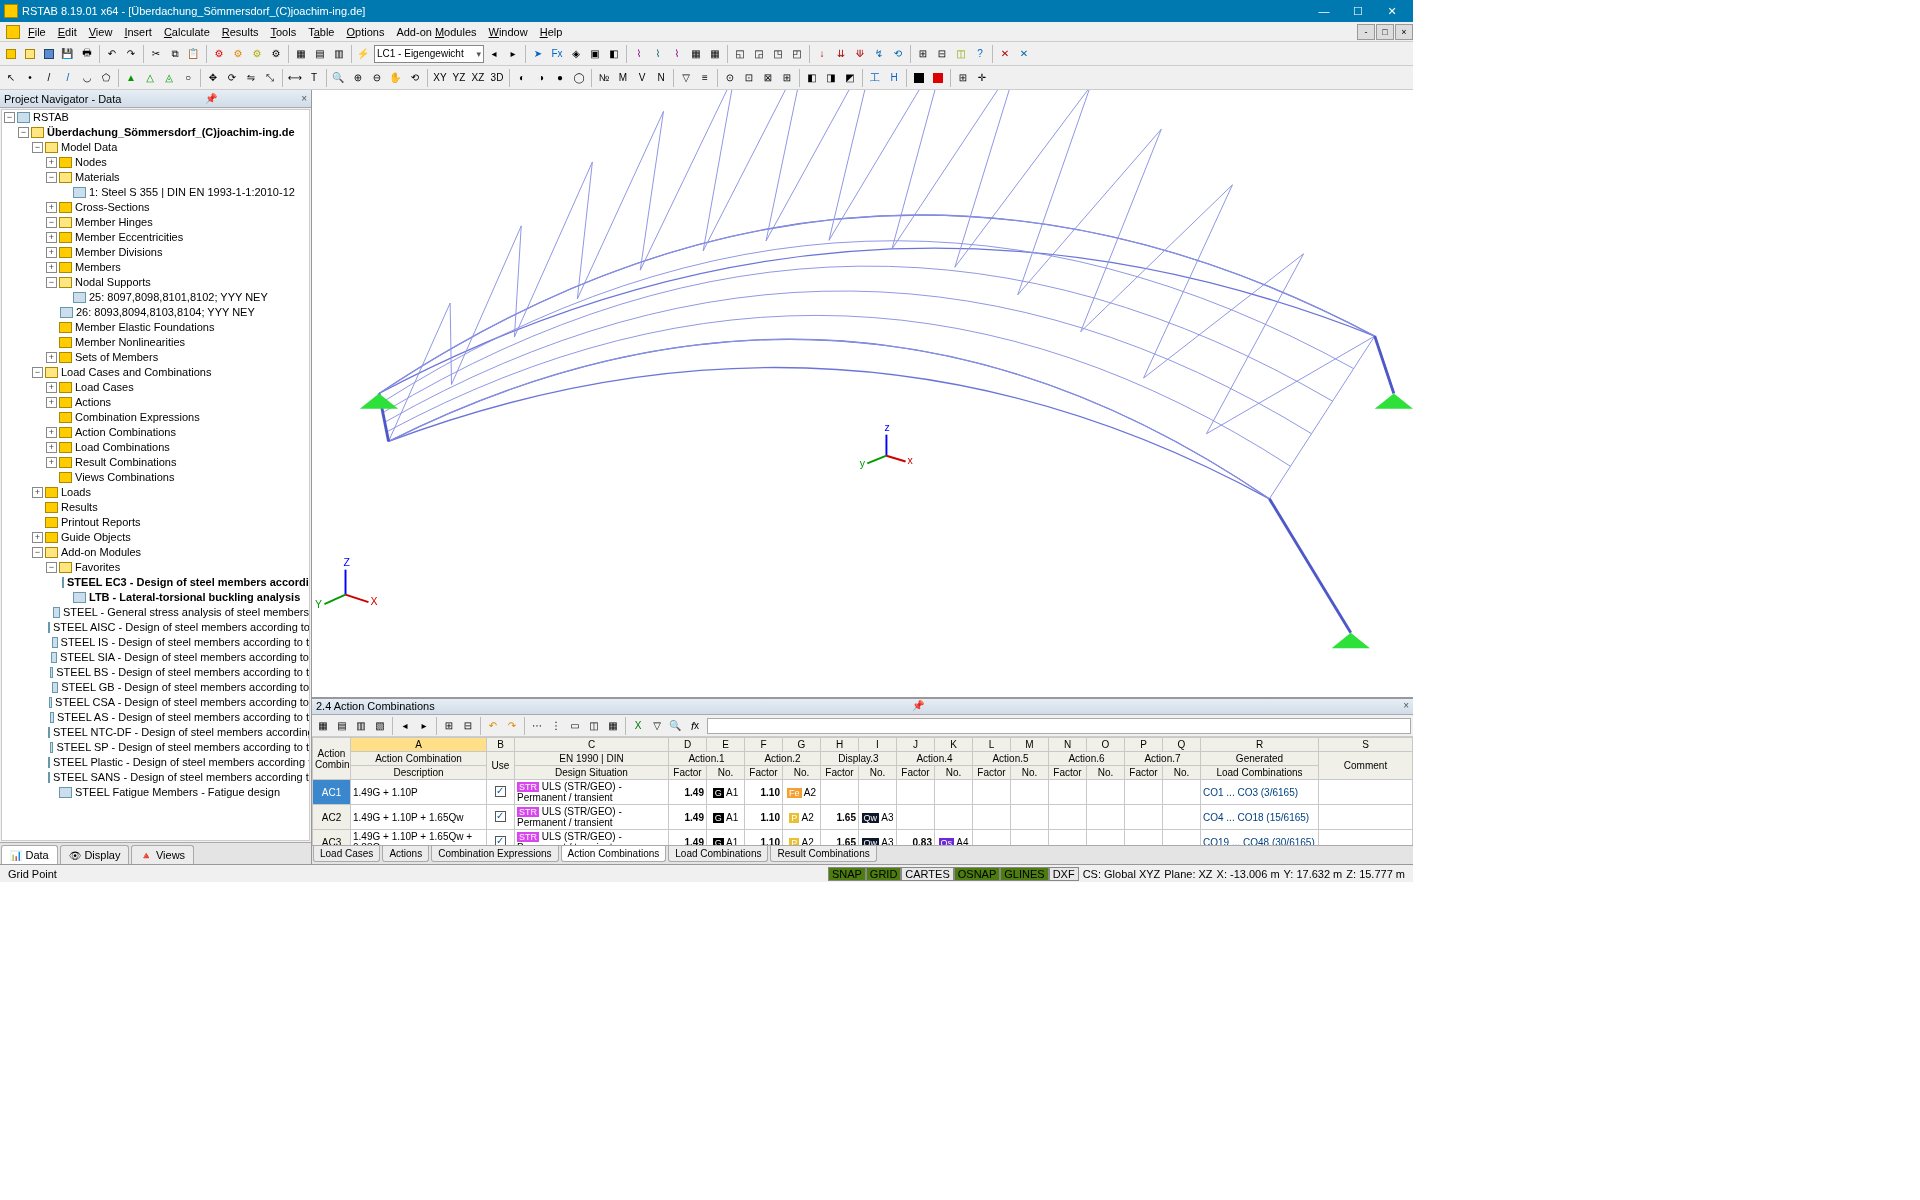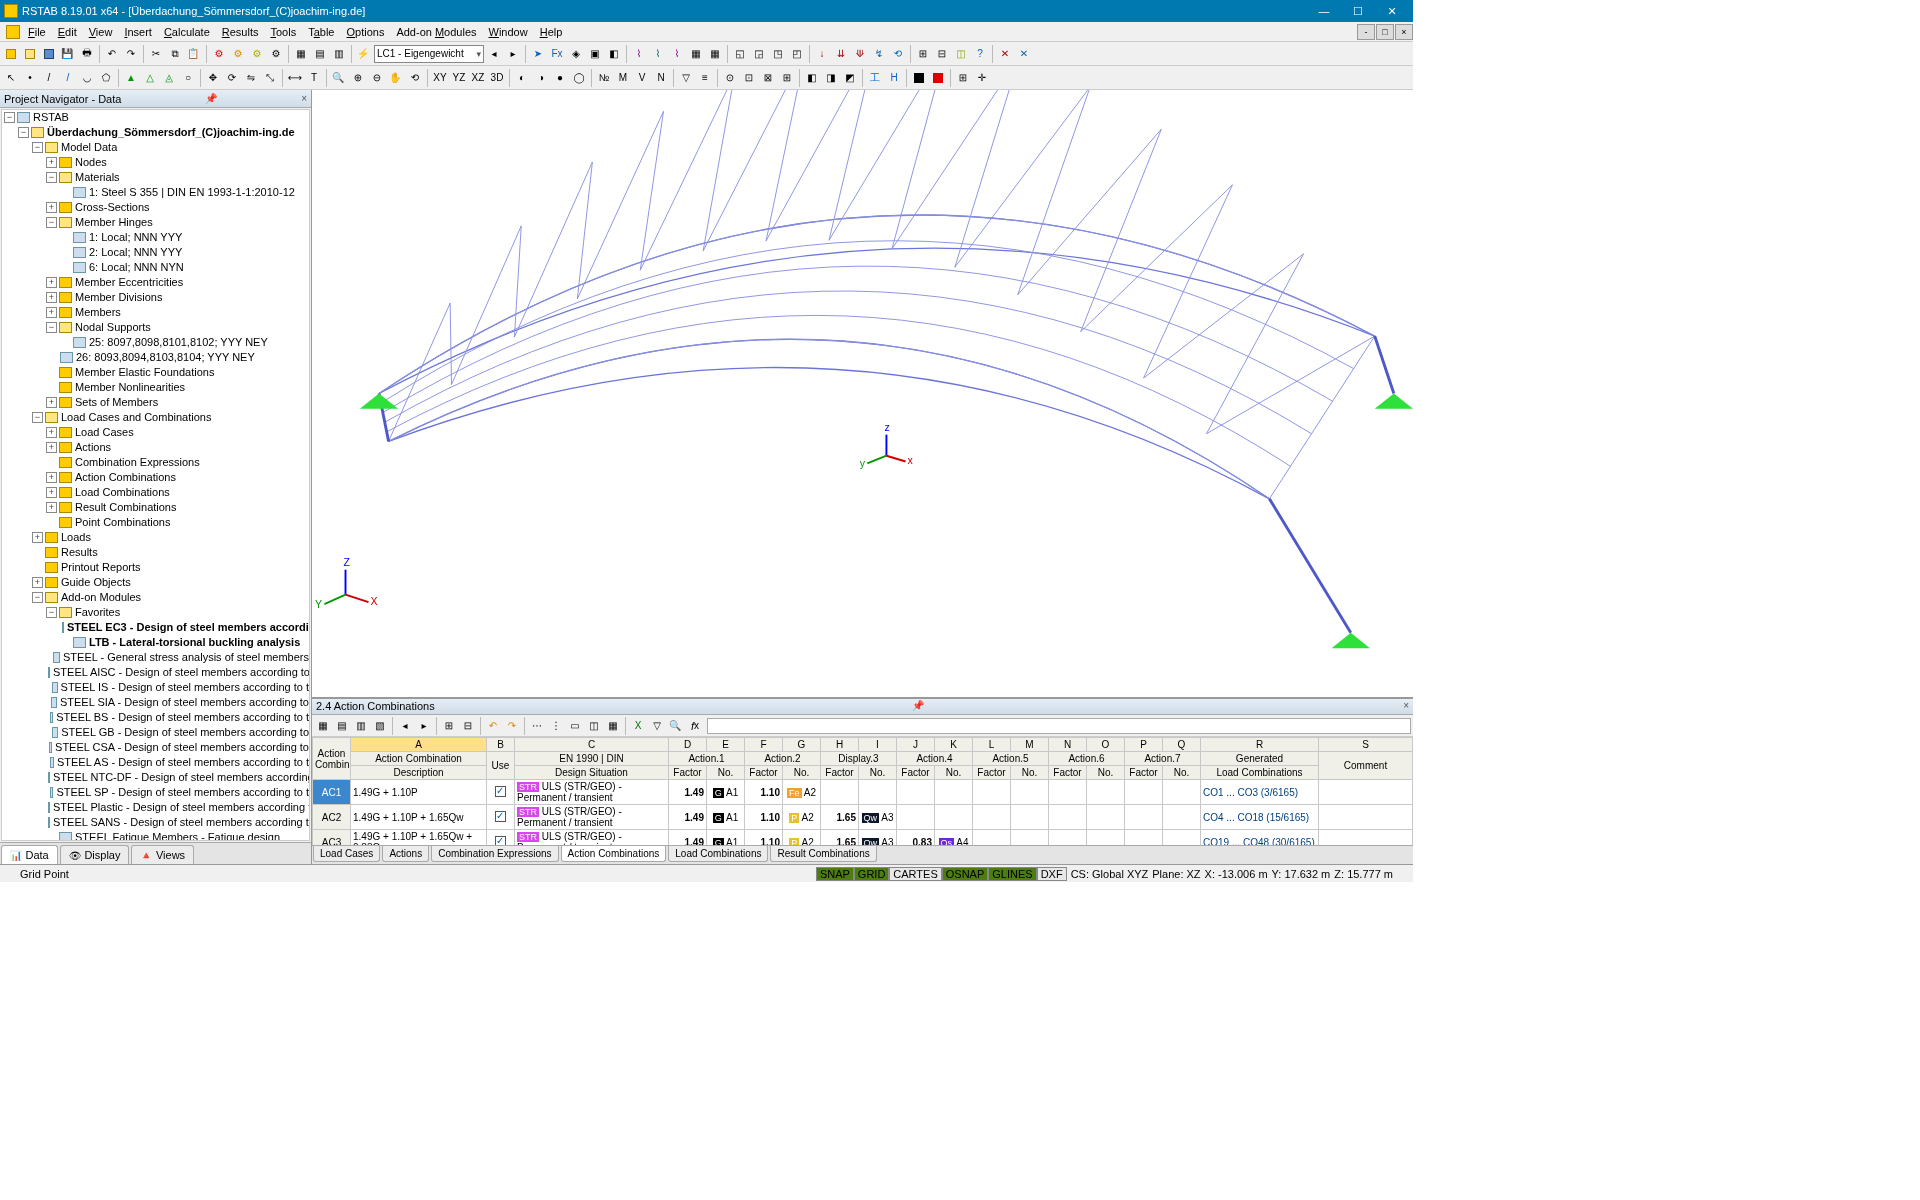--- a/index.html
+++ b/index.html
@@ -55,21 +55,21 @@
 table.xl .rh{background:#f0f0e8;width:34px;}
 table.xl .sel{background:#3a87cd;color:#fff;}
 table.xl td.l{text-align:left;}
 table.xl td.r{text-align:right;font-weight:bold;}
 .badge{display:inline-block;padding:0 2px;font-size:9px;color:#fff;}
 .bG{background:#000;} .bFe{background:#f4a030;} .bP{background:#e8c030;} .bQw{background:#0f172a;} .bQs{background:#6d28d9;}
 .bstr{background:#d946ef;}
 .btabs{display:flex;background:#e4e4e4;border-top:1px solid #aaa;}
 .btab{padding:2px 6px;border:1px solid #aaa;border-top:none;margin:0 1px 2px;background:#ececec;border-radius:0 0 3px 3px;font-size:10px;}
 .btab.active{background:#fff;}
-.status{height:18px;background:#f0f0f0;border-top:1px solid #999;display:flex;align-items:center;font-size:10px;padding:0 20px;gap:15px;}
+.status{height:18px;background:#f0f0f0;border-top:1px solid #999;display:flex;align-items:center;font-size:10px;padding:0 8px;gap:15px;}
 .status .r{margin-left:auto;display:flex;gap:4px;}
 .status .box{border:1px solid #888;padding:0 3px;background:#e8e8e8;}
 .status .box.active { background:#4d7c0f; }
 .chk{width:11px;height:11px;border:1px solid #555;display:inline-block;position:relative;background:#fff;}
 .chk.on:after{content:"✓";position:absolute;top:-2px;left:0;font-size:10px;color:#0060b0;}
 </style>
 </head>
 <body>
 
 <div class="titlebar">
@@ -296,43 +296,20 @@
                           <span class="fico fold"></span>
                           <span>Cross-Sections</span>
                         </div>
                       </li>
                     <li>
                         <div class="row">
                           <span class="tog">−</span>
                           <span class="fico fold open"></span>
                           <span>Member Hinges</span>
                         </div>
-                      <ul>
-                        <li>
-                            <div class="row">
-                              <span class="tog blank"></span>
-                              <span class="fico doc"></span>
-                              <span>1: Local; NNN YYY</span>
-                            </div>
-                          </li>
-                        <li>
-                            <div class="row">
-                              <span class="tog blank"></span>
-                              <span class="fico doc"></span>
-                              <span>2: Local; NNN YYY</span>
-                            </div>
-                          </li>
-                        <li>
-                            <div class="row">
-                              <span class="tog blank"></span>
-                              <span class="fico doc"></span>
-                              <span>6: Local; NNN NYN</span>
-                            </div>
-                          </li>
-                      </ul>
                     </li>
                     <li>
                         <div class="row">
                           <span class="tog">+</span>
                           <span class="fico fold"></span>
                           <span>Member Eccentricities</span>
                         </div>
                       </li>
                     <li>
                         <div class="row">
@@ -440,21 +417,21 @@
                         <div class="row">
                           <span class="tog">+</span>
                           <span class="fico fold"></span>
                           <span>Result Combinations</span>
                         </div>
                       </li>
                     <li>
                         <div class="row">
                           <span class="tog blank"></span>
                           <span class="fico fold"></span>
-                          <span>Point Combinations</span>
+                          <span>Views Combinations</span>
                         </div>
                       </li>
                   </ul>
                 </li>
                 <li>
                     <div class="row">
                       <span class="tog">+</span>
                       <span class="fico fold"></span>
                       <span>Loads</span>
                     </div>

